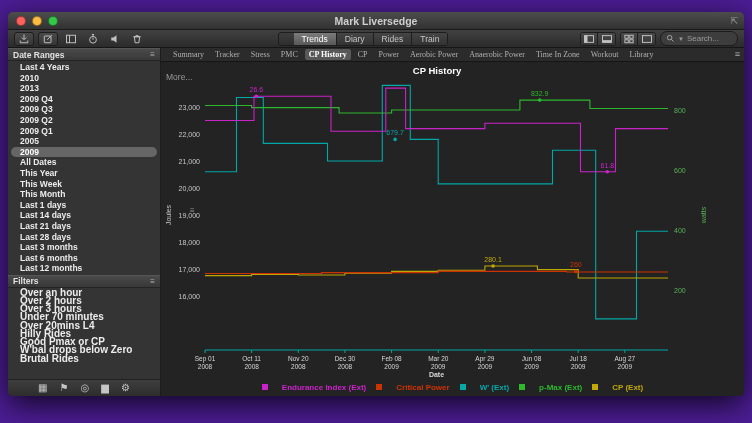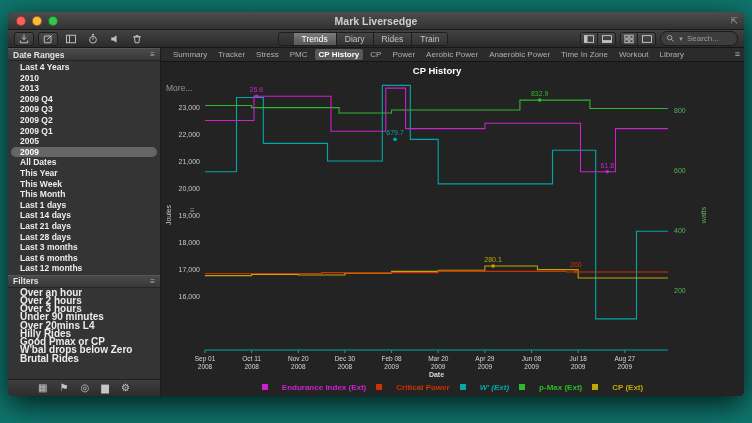--- a/index.html
+++ b/index.html
@@ -1,17 +1,17 @@
 <!DOCTYPE html>
 <html><head>
 <meta charset="utf-8">
 <style>
   html,body{margin:0;padding:0;background:#000;}
   *{box-sizing:border-box;}
-  .screen{position:relative;width:752px;height:423px;background:#0f766e;overflow:hidden;
+  .screen{position:relative;width:752px;height:423px;background:#4c1d95;overflow:hidden;
           font-family:"Liberation Sans",sans-serif;-webkit-font-smoothing:antialiased;}
   .window{position:absolute;left:8px;top:12px;width:736px;height:384px;background:#2e2e2e;
           border-radius:5px;overflow:hidden;box-shadow:0 8px 30px rgba(0,0,0,.8);
           display:flex;flex-direction:column;}
   
   .titlebar{height:18px;flex:0 0 18px;background:linear-gradient(#4d4d4d,#323232);
             border-bottom:1px solid #1a1a1a;position:relative;display:flex;align-items:center;}
   .tl-group{position:absolute;left:8px;top:4px;display:flex;gap:6px;}
   .tl{width:10px;height:10px;border-radius:50%;border:1px solid rgba(0,0,0,.4);}
   .tl.red{background:#fc615d;} .tl.yellow{background:#fdbc40;} .tl.green{background:#34c749;}
@@ -54,26 +54,26 @@
   .sb-item.selected{background:#666;border-radius:8px;margin:0 3px;padding-left:9px;color:#fff;}
   .sb-item.small{font-size:10px;line-height:8.2px;font-weight:600;}
   .sb-spacer{flex:1;}
   .sb-footer{height:17px;flex:0 0 17px;background:linear-gradient(#3e3e3e,#2d2d2d);
              border-top:1px solid #202020;display:flex;align-items:center;justify-content:center;gap:12px;}
   .sb-ficon{font-size:10px;color:#c5c5c5;line-height:16px;}
   
   .rightpane{flex:1;display:flex;flex-direction:column;min-width:0;background:#232323;}
   .tabbar{height:14px;flex:0 0 14px;background:#2b2b2b;border-bottom:1px solid #151515;
           display:flex;align-items:center;gap:3px;padding:0 14px 0 8px;position:relative;}
-  .tab{font-size:8px;color:#b0b0b0;padding:1px 4px;border-radius:2px;white-space:nowrap;}
+  .tab{font-size:8px;color:#b0b0b0;padding:1px 4px;border-radius:2px;white-space:nowrap;font-family:Liberation Serif, serif;}
   .tab.active{background:#585858;color:#fff;font-weight:bold;}
   .tab-menu{position:absolute;right:4px;top:1px;color:#b0b0b0;font-size:9px;}
   .chartarea{flex:1;position:relative;background:#232323;}
   .chart-head{height:16px;position:relative;}
-  .more{position:absolute;left:5px;top:21px;font-size:8.5px;color:#9a9a9a;}
+  .more{position:absolute;left:5px;top:10px;font-size:8.5px;color:#9a9a9a;}
   .chart-title{position:absolute;left:276px;top:3px;transform:translateX(-50%);
                font-size:9.5px;font-weight:bold;color:#fff;white-space:nowrap;}
   #chart-svg{display:block;}
   svg text{font-family:"Liberation Sans",sans-serif;}
   .legend{height:18px;display:flex;align-items:center;justify-content:center;gap:10px;}
   .lg-item{display:flex;align-items:center;gap:14px;}
   .lg-sw{width:6px;height:6px;display:inline-block;}
   .lg-lb{font-size:8px;font-weight:600;white-space:nowrap;}
 </style>
 </head>
@@ -214,21 +214,21 @@
             <div class="sb-item">Last 12 months</div>
           </div>
         <div class="sb-header">
           <span class="t">Filters</span>
           <span class="h">≡</span>
         </div>
         <div class="sb-list" id="filter-list">
             <div class="sb-item small">Over an hour</div>
             <div class="sb-item small">Over 2 hours</div>
             <div class="sb-item small">Over 3 hours</div>
-            <div class="sb-item small">Under 90 minutes</div>
+            <div class="sb-item small">Under 70 minutes</div>
             <div class="sb-item small">Over 20mins L4</div>
             <div class="sb-item small">Hilly Rides</div>
             <div class="sb-item small">Good Pmax or CP</div>
             <div class="sb-item small">W'bal drops below Zero</div>
             <div class="sb-item small">Brutal Rides</div>
           </div>
         <div class="sb-spacer"></div>
         <div class="sb-footer" id="sidebar-footer">
             <span class="sb-ficon">▦</span>
             <span class="sb-ficon">⚑</span>
@@ -329,21 +329,21 @@
               <span class="lg-item">
                 <span class="lg-sw" style="background: rgb(204, 34, 204);"></span>
                 <span class="lg-lb" style="color: rgb(204, 34, 204);">Endurance Index (Ext)</span>
               </span>
               <span class="lg-item">
                 <span class="lg-sw" style="background: rgb(204, 51, 0);"></span>
                 <span class="lg-lb" style="color: rgb(204, 51, 0);">Critical Power</span>
               </span>
               <span class="lg-item">
                 <span class="lg-sw" style="background: rgb(0, 168, 168);"></span>
-                <span class="lg-lb" style="color: rgb(0, 168, 168); font-style: italic;">W' (Ext)</span>
+                <span class="lg-lb" style="color: rgb(0, 168, 168);">W' (Ext)</span>
               </span>
               <span class="lg-item">
                 <span class="lg-sw" style="background: rgb(45, 184, 45);"></span>
                 <span class="lg-lb" style="color: rgb(45, 184, 45);">p-Max (Ext)</span>
               </span>
               <span class="lg-item">
                 <span class="lg-sw" style="background: rgb(192, 168, 0);"></span>
                 <span class="lg-lb" style="color: rgb(192, 168, 0);">CP (Ext)</span>
               </span>
             </div>

